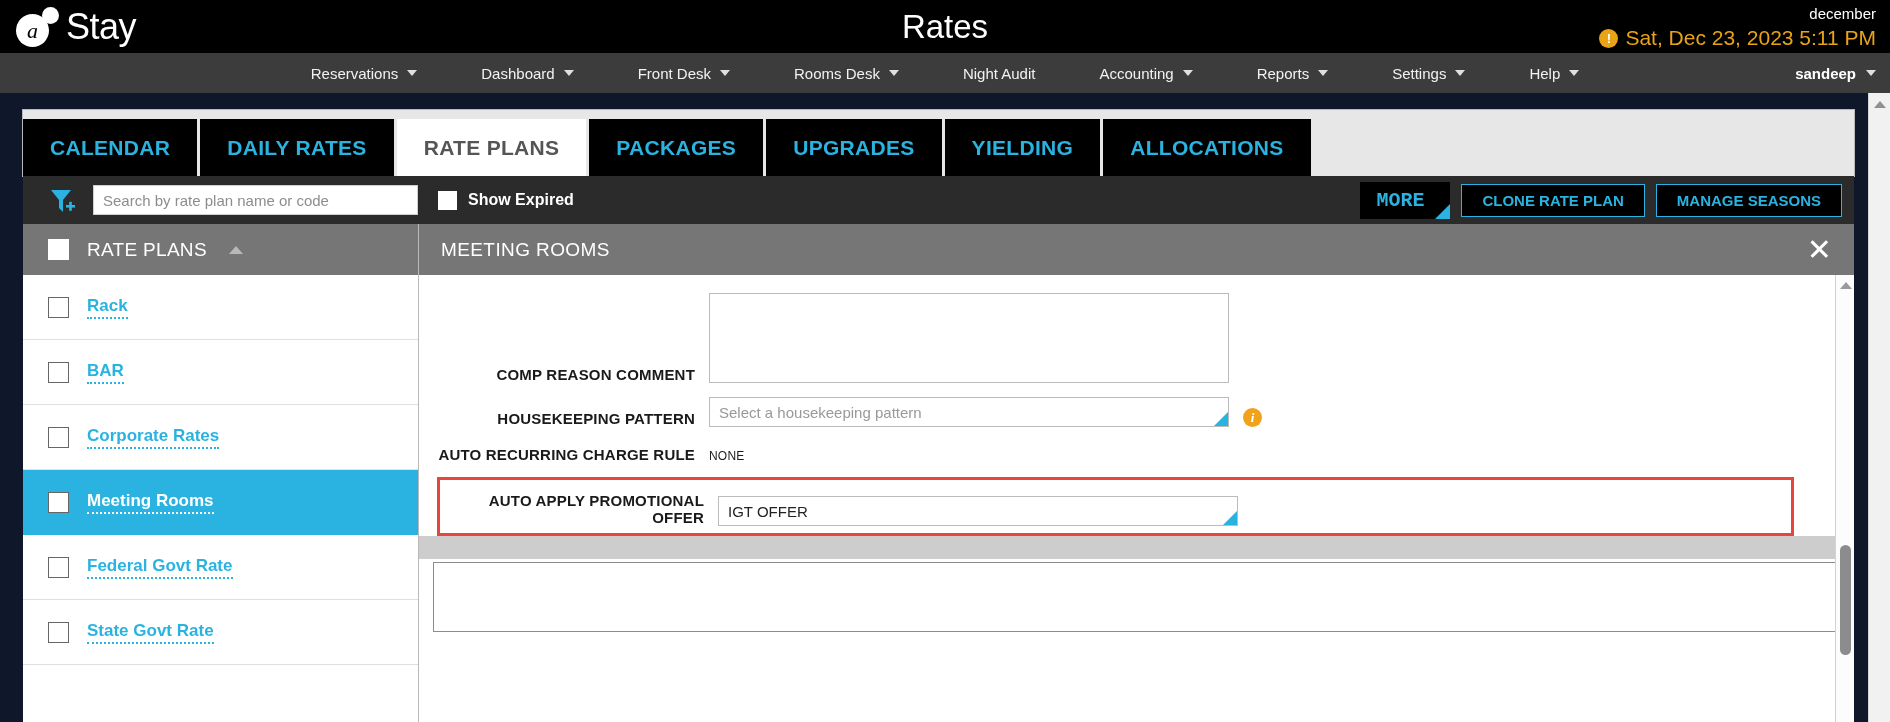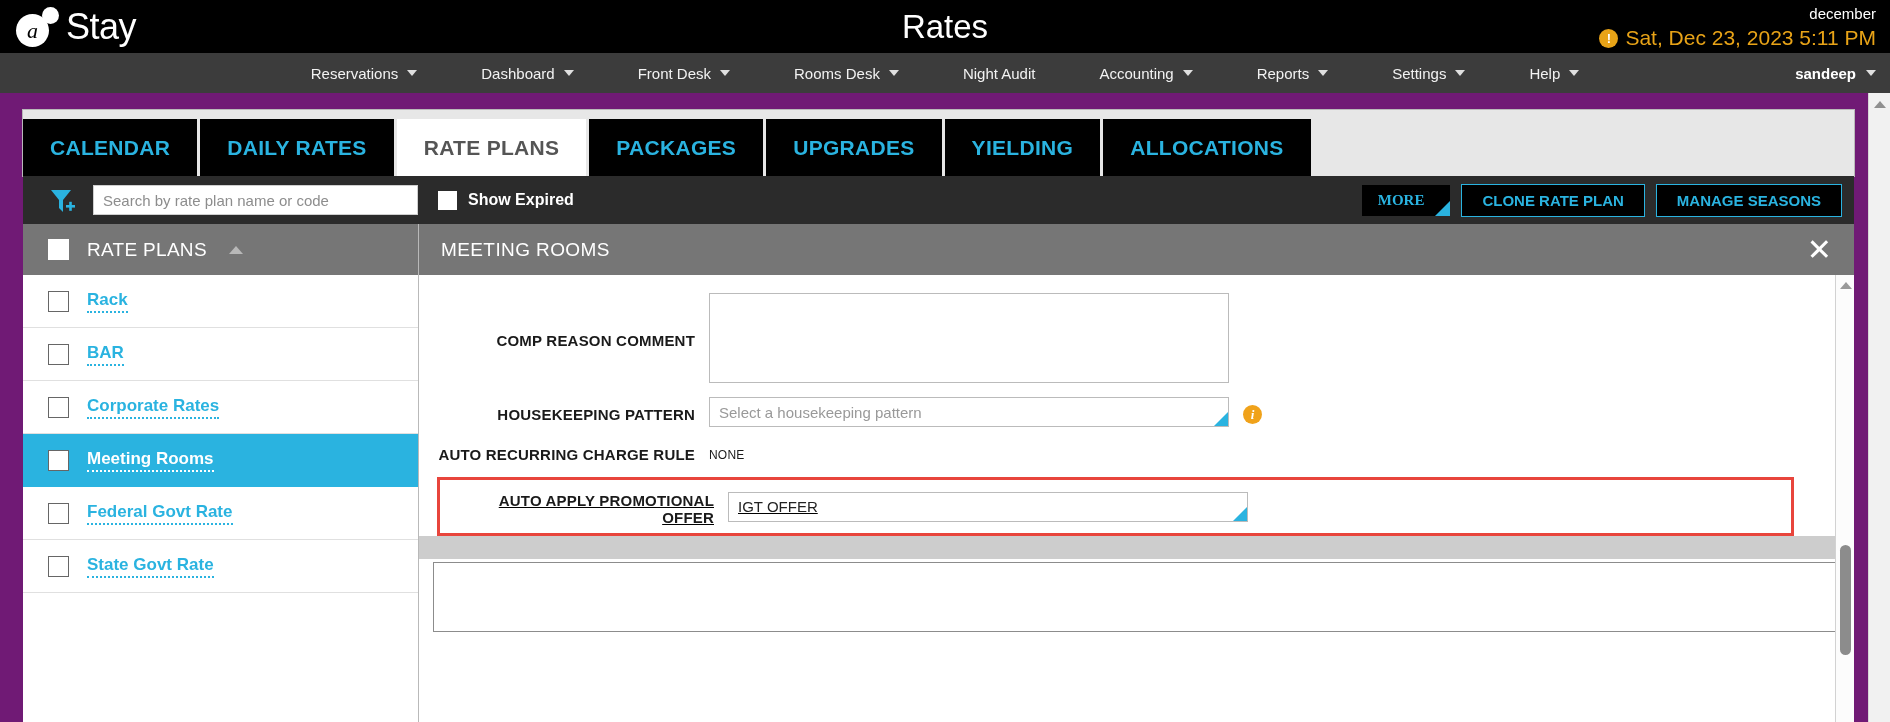--- a/index.html
+++ b/index.html
@@ -141,21 +141,21 @@
     font-size: 15px;
     font-weight: bold;
     cursor: pointer;
   }
 
   
   .page-body {
     position: relative;
     width: 1890px;
     height: 629px;
-    background: #701a75;
+    background: #0f172a;
     overflow: hidden;
   }
 
   
   .tabstrip-wrap {
     position: absolute;
     left: 22px; top: 16px;
     width: 1833px;
     border-top: 1px solid #b9b9b9;
     border-left: 1px solid #b9b9b9;
@@ -233,26 +233,26 @@
   .fb-right {
     margin-left: auto;
     display: flex;
     align-items: center;
     gap: 11px;
   }
   .btn-more {
     position: relative;
     background: #000000;
     color: #2ab3e0;
-    font-size: 15px;
+    font-size: 20px;
     font-weight: bold;
     padding: 7px 26px 7px 16px;
     cursor: pointer;
     border: none;
-    font-family: Liberation Serif, serif;
+    font-family: Liberation Mono, monospace;
   }
   .btn-more::after {
     content: "";
     position: absolute;
     right: 0; bottom: 0;
     width: 0; height: 0;
     border-left: 15px solid transparent;
     border-bottom: 15px solid #2ab3e0;
   }
   .btn-outline {
@@ -304,21 +304,21 @@
     letter-spacing: 0.3px;
   }
   .caret-up {
     width: 0; height: 0;
     border-left: 7px solid transparent;
     border-right: 7px solid transparent;
     border-bottom: 8px solid #b8b8b8;
     margin-left: 4px;
   }
   .rate-row {
-    height: 53px;
+    height: 65px;
     display: flex;
     align-items: center;
     padding-left: 25px;
     gap: 18px;
     border-bottom: 1px solid #e0e0e0;
     background: #ffffff;
     cursor: pointer;
   }
   .rate-row.selected {
     background: #2ab3e0;
@@ -367,21 +367,21 @@
   .detail-body {
     position: relative;
     height: 447px;
     background: #ffffff;
     padding-top: 18px;
     overflow: hidden;
   }
 
   .form-row {
     display: flex;
-    align-items: center;
+    align-items: flex-end;
     margin-bottom: 14px;
   }
   .form-label {
     width: 290px;
     min-width: 290px;
     text-align: right;
     font-size: 15px;
     font-weight: bold;
     color: #1a1a1a;
     padding-right: 14px;
@@ -439,22 +439,21 @@
     text-align: center;
     margin-left: 14px;
     margin-top: 5px;
     cursor: pointer;
     flex: none;
   }
 
   .highlight-box {
     border: 3px solid #e8453c;
     margin: 2px 60px 0 18px;
-    padding: 7px 0 7px 16px;
-    text-decoration: underline;
+    padding: 7px 0 7px 6px;
   }
   .highlight-box .form-row { margin-bottom: 0; }
   .highlight-box .form-label { width: 272px; min-width: 272px; }
 
   .section-bar {
     background: #000000;
     color: #ffffff;
     font-size: 17px;
     letter-spacing: 0.3px;
     padding: 8px 14px;

